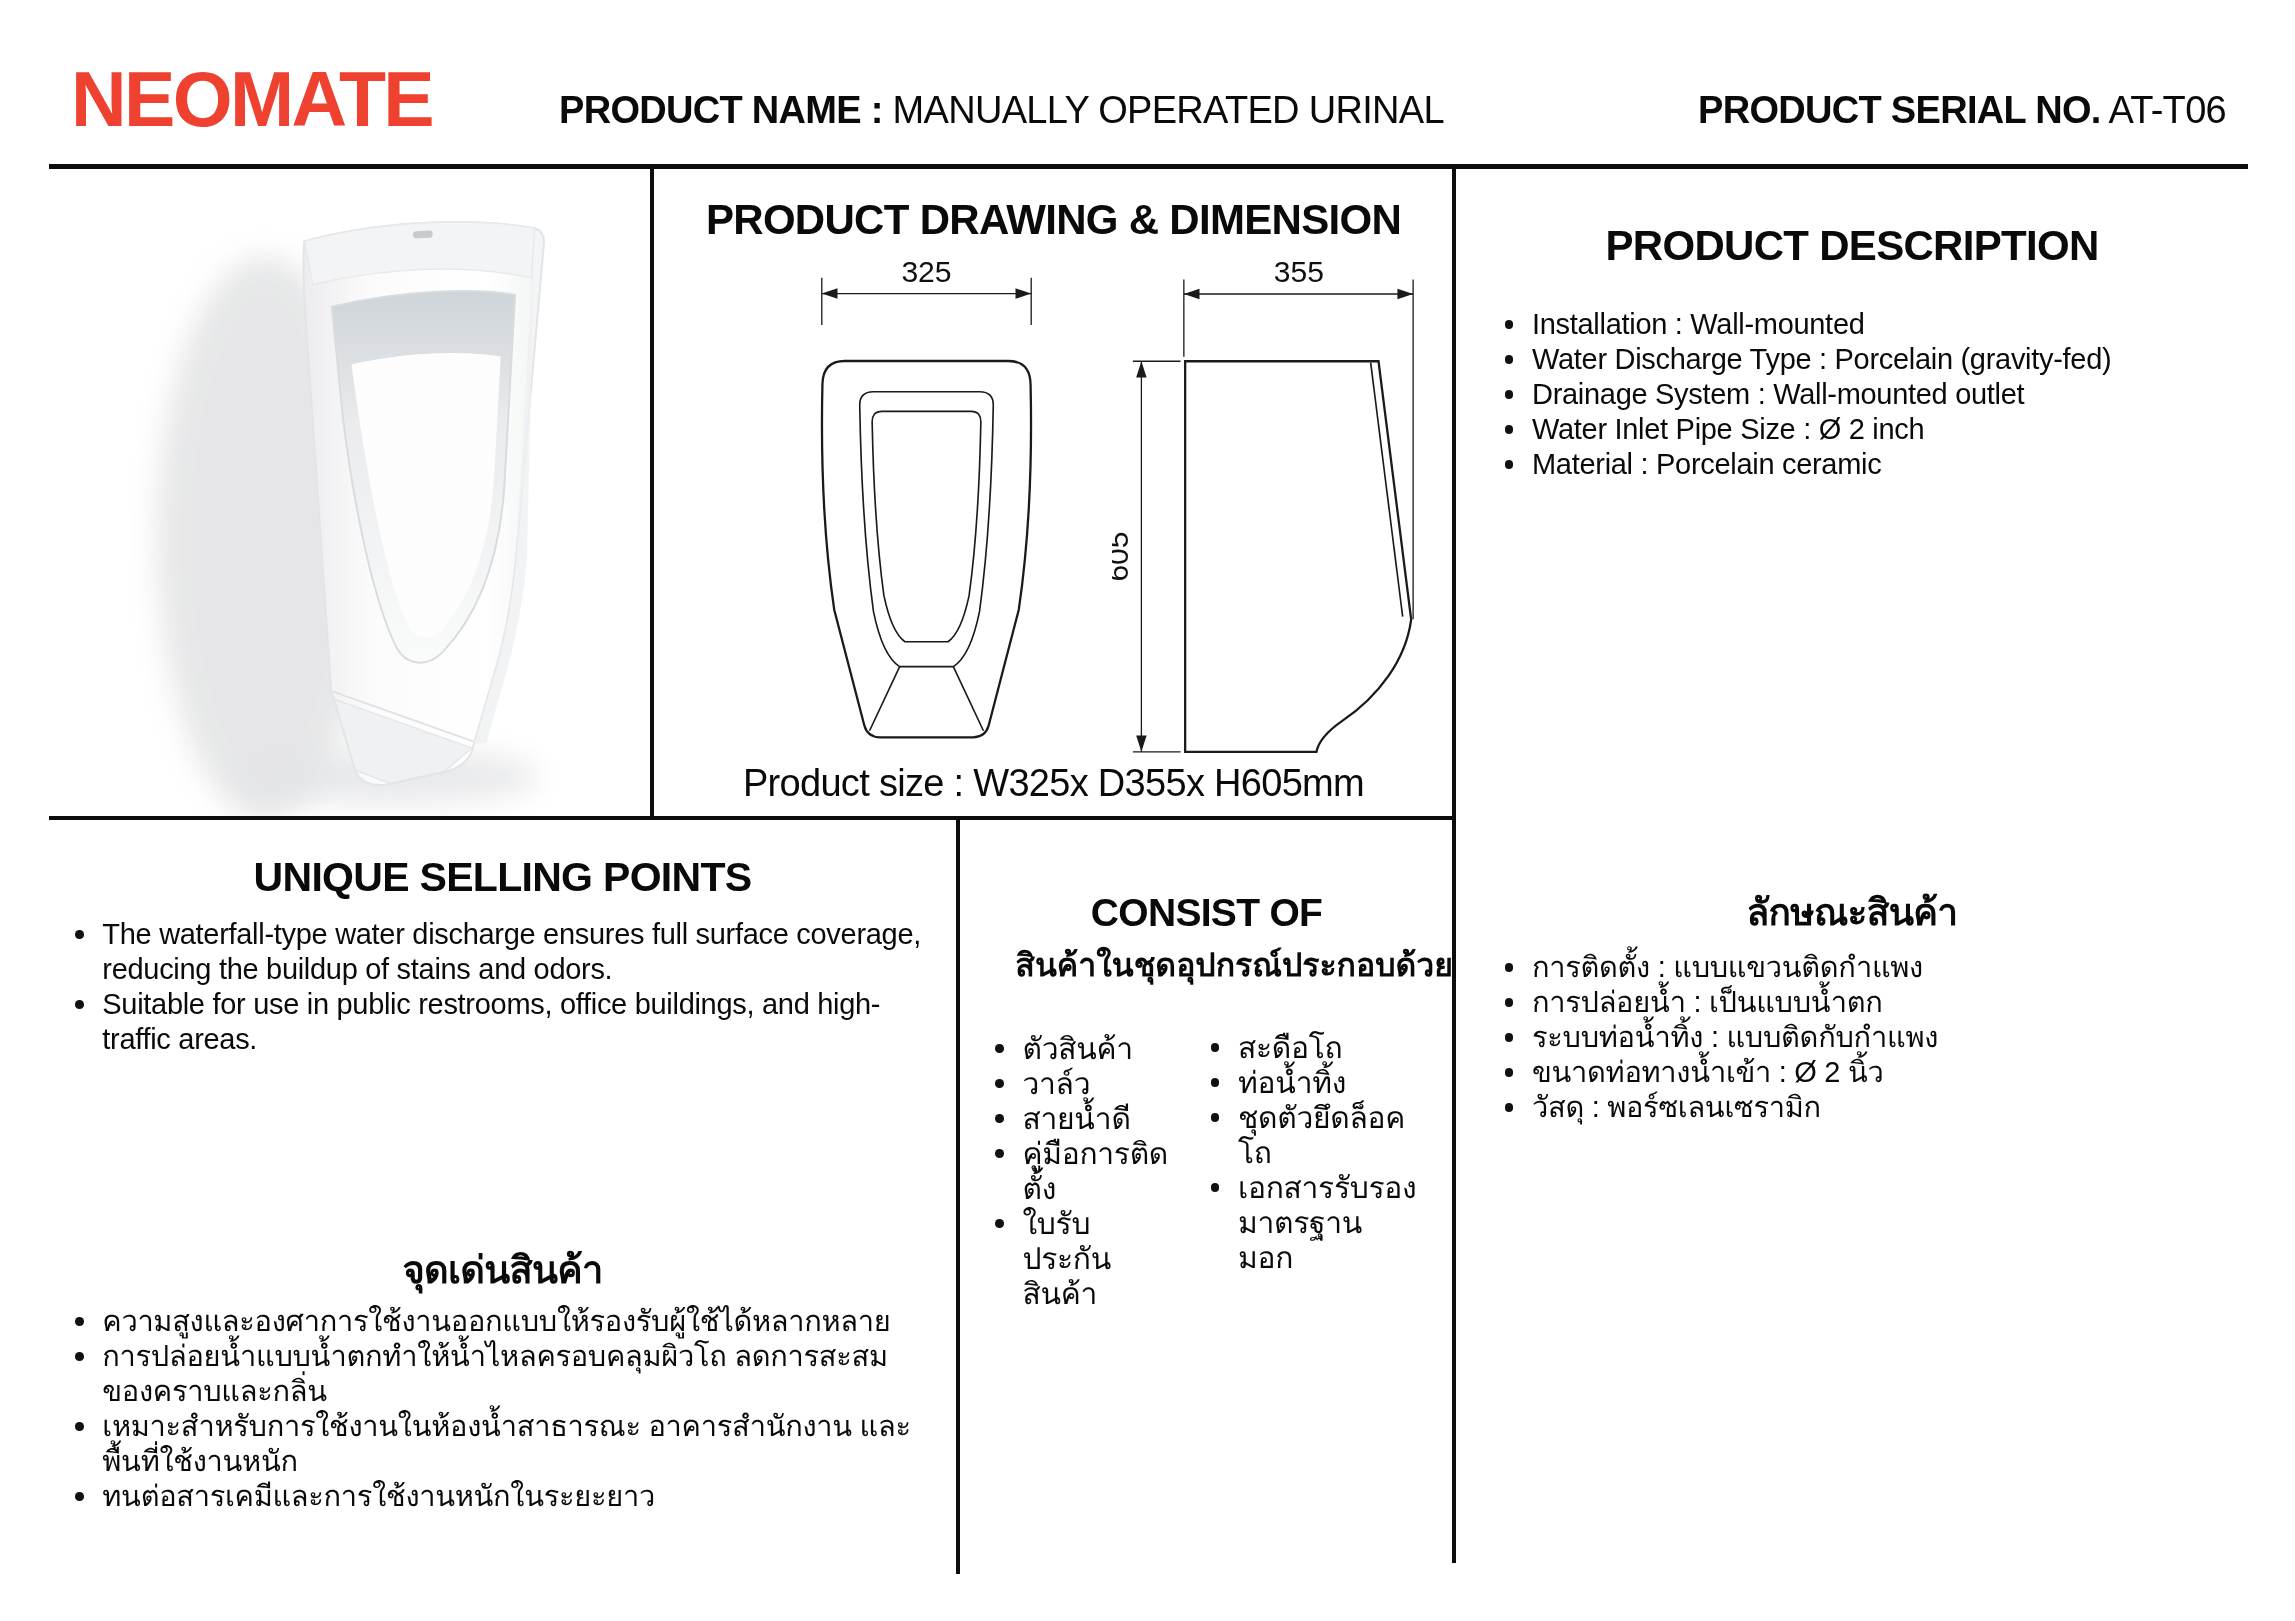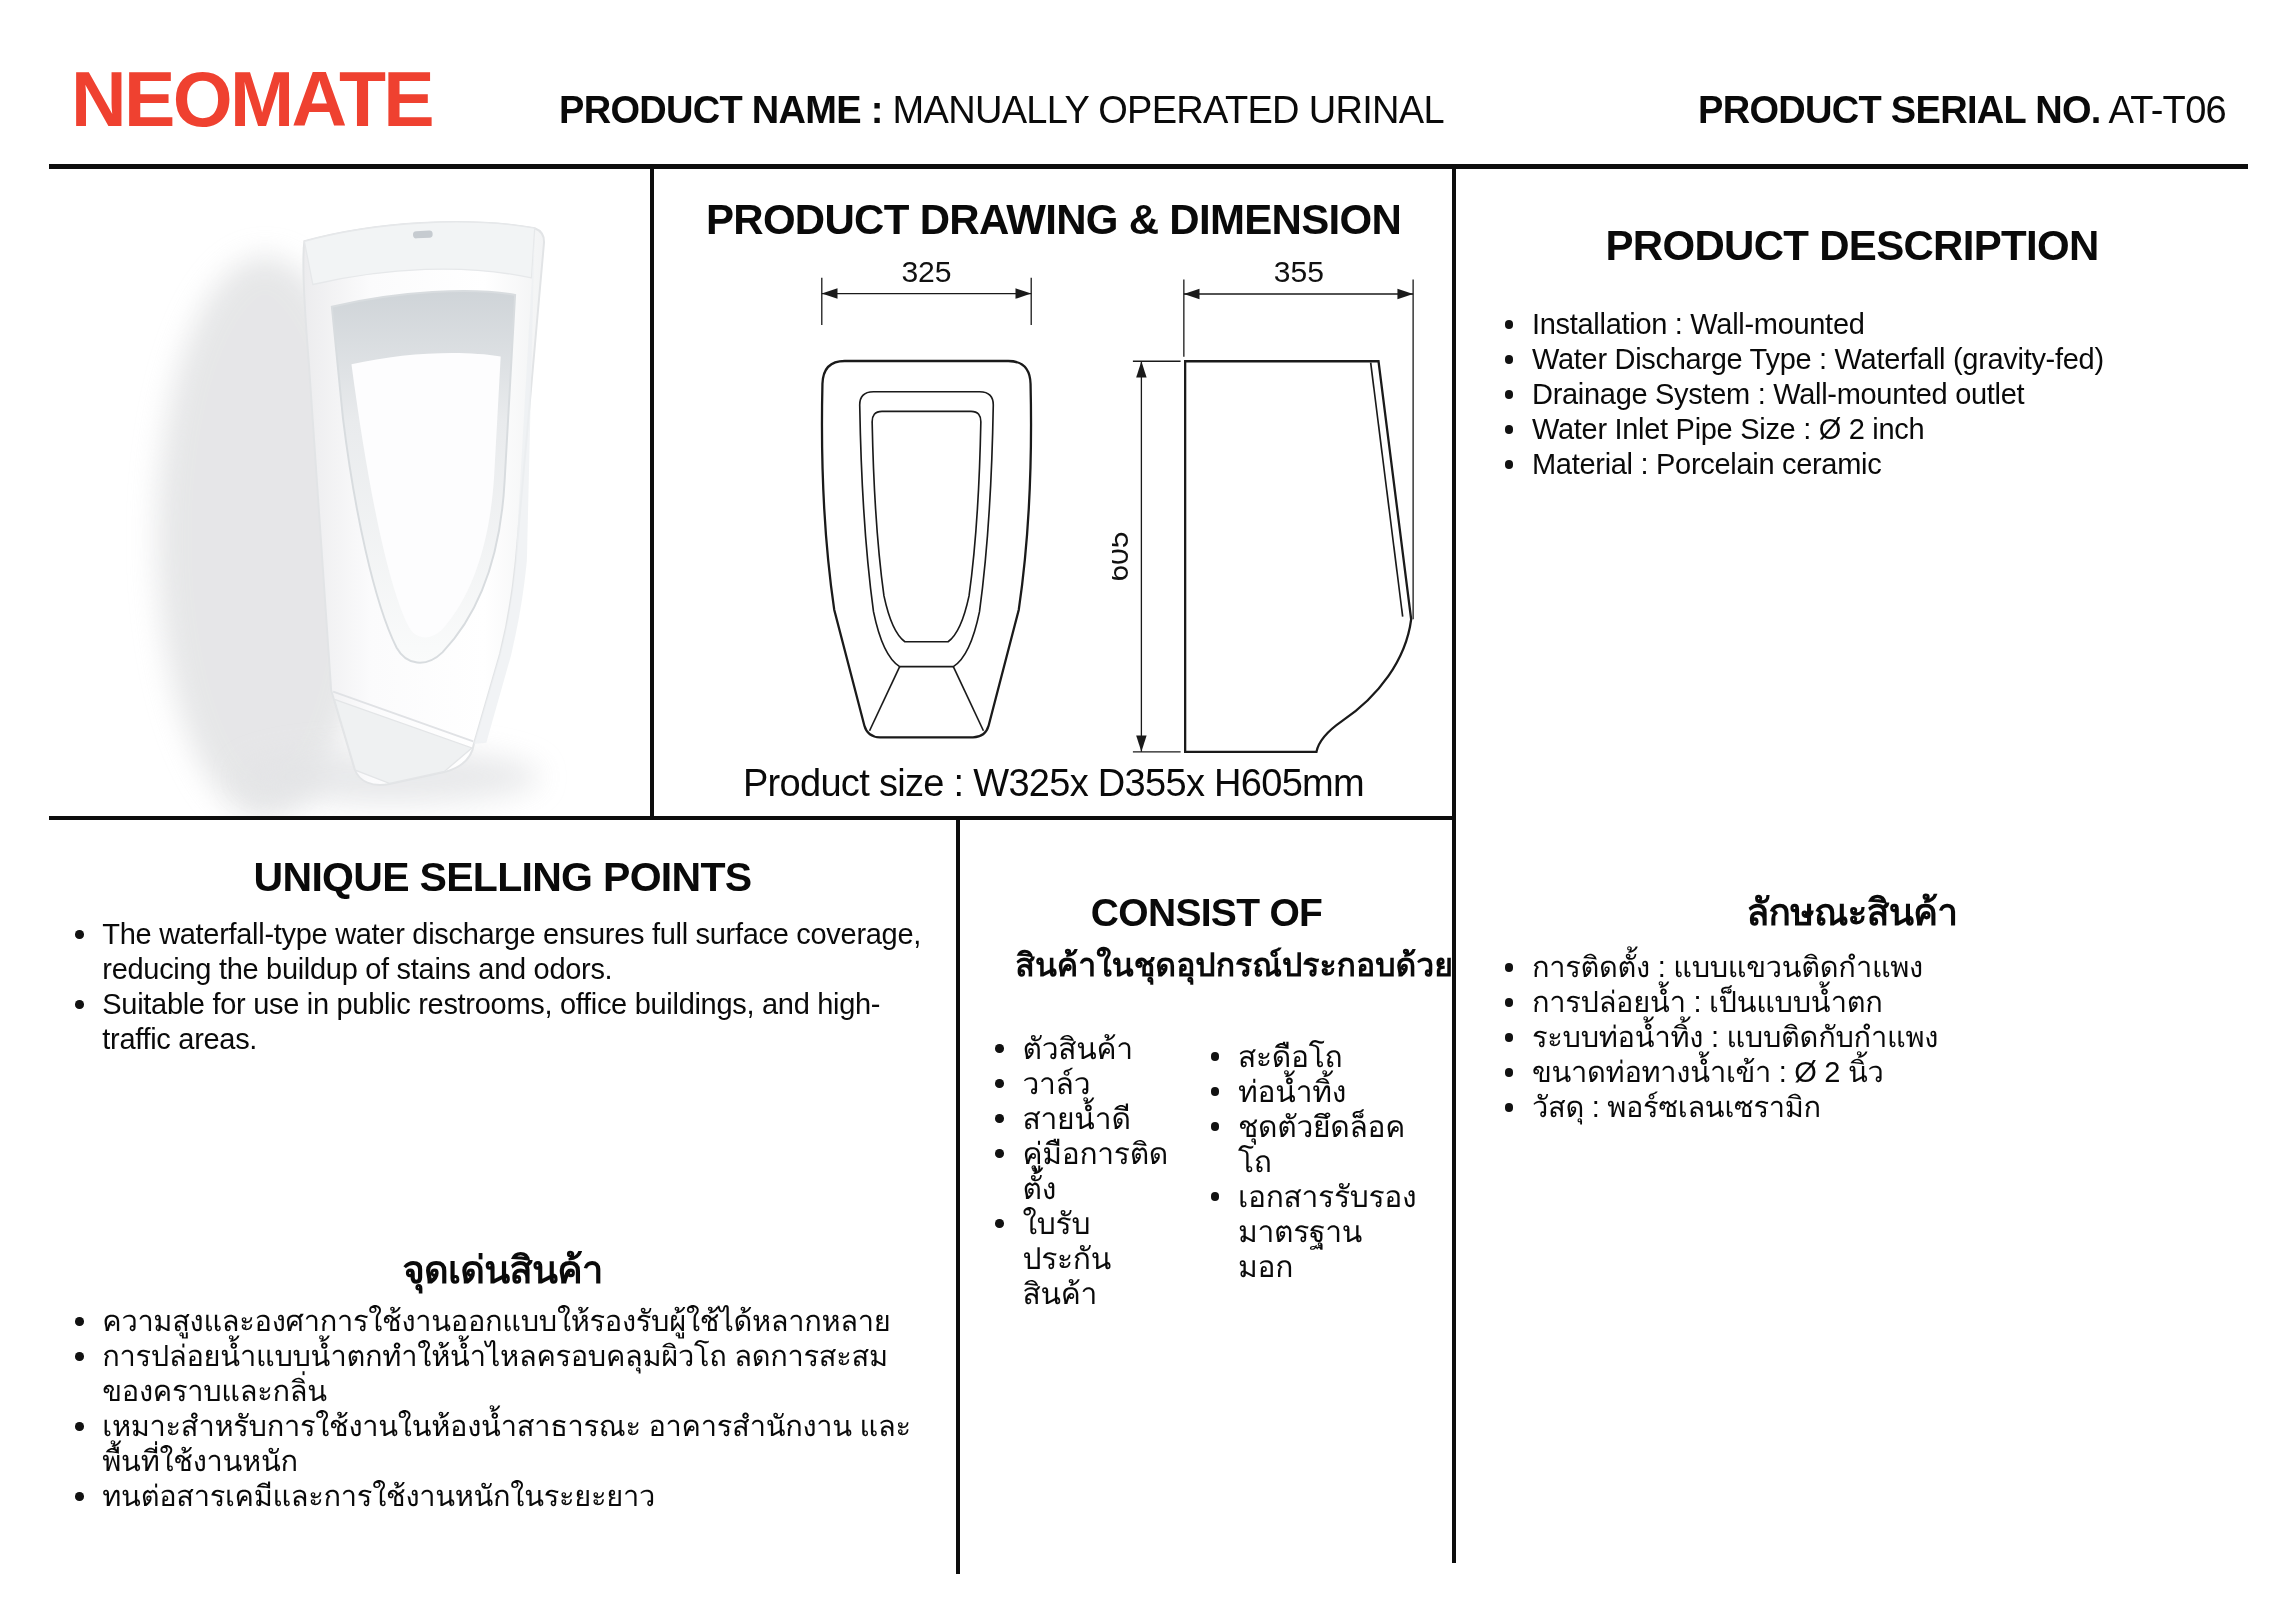--- a/index.html
+++ b/index.html
@@ -69,21 +69,21 @@
   #usp-title{position:absolute;left:0;top:34px;width:100%;font-size:41px;}
   #usp-list{position:absolute;left:18.3px;top:97px;width:870px;}
   #usp-thai-title{position:absolute;left:0;top:419px;width:100%;font-size:38px;}
   #usp-thai-list{position:absolute;left:18.3px;top:484px;width:870px;}
 
   
   #consist-cell{left:960px;top:820px;width:493px;height:802px;}
   #consist-title{position:absolute;left:0;top:71px;width:100%;font-size:39px;}
   #consist-thai-subtitle{position:absolute;left:0;top:119px;width:100%;font-size:32px;font-weight:bold;text-align:right;font-family:Liberation Mono, monospace;}
   #consist-col1{position:absolute;left:27.5px;top:211px;width:190px;}
-  #consist-col2{position:absolute;left:243px;top:219px;width:216px;}
+  #consist-col2{position:absolute;left:243px;top:210px;width:216px;}
   #consist-cell ul.blist li{font-size:30px;}
 </style>
 </head>
 <body>
 
 <div class="page">
 
   <div class="brand" style="color: rgb(239, 65, 48);">NEOMATE</div>
 
   <div class="hdr-name">
@@ -210,21 +210,21 @@
       </g>
     </svg>
 
     <div id="size-caption">Product size : W325x D355x H605mm</div>
   </div>
 
   <div class="cell" id="description-cell">
     <div class="sec-title" id="description-title">PRODUCT DESCRIPTION</div>
     <ul class="blist" id="description-list">
       <li>Installation : Wall-mounted</li>
-      <li>Water Discharge Type : Waterfall (gravity-fed)</li>
+      <li>Water Discharge Type : Porcelain (gravity-fed)</li>
       <li>Drainage System : Wall-mounted outlet</li>
       <li>Water Inlet Pipe Size : Ø 2 inch</li>
       <li>Material : Porcelain ceramic</li>
     </ul>
     <div class="sec-title" id="description-thai-title">ลักษณะสินค้า</div>
     <ul class="blist" id="description-thai-list">
       <li>การติดตั้ง : แบบแขวนติดกำแพง</li>
       <li>การปล่อยน้ำ : เป็นแบบน้ำตก</li>
       <li>ระบบท่อน้ำทิ้ง : แบบติดกับกำแพง</li>
       <li>ขนาดท่อทางน้ำเข้า : Ø 2 นิ้ว</li>

